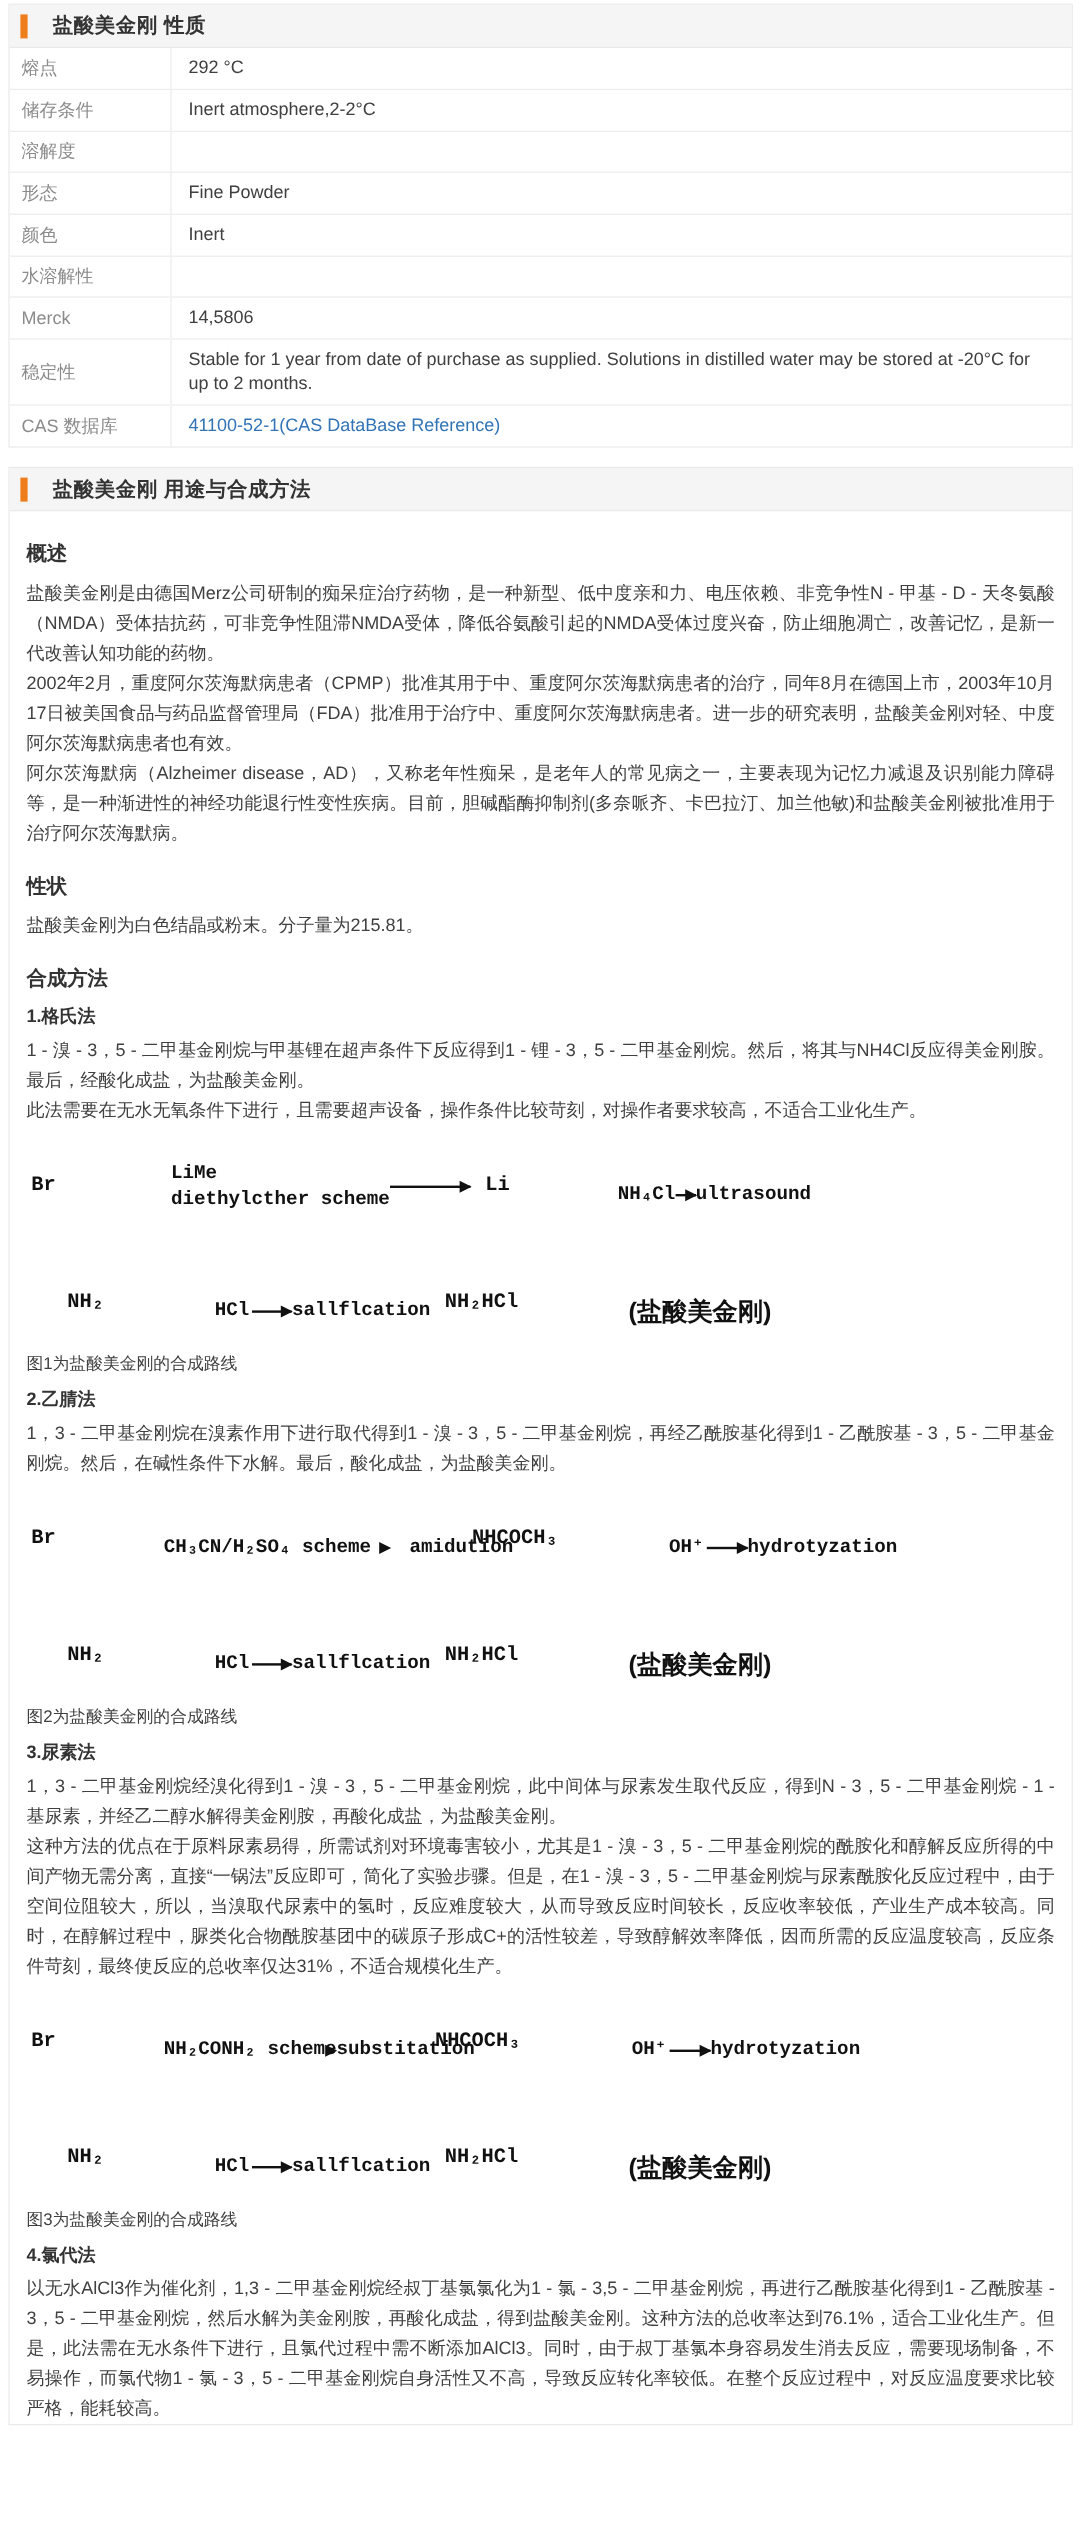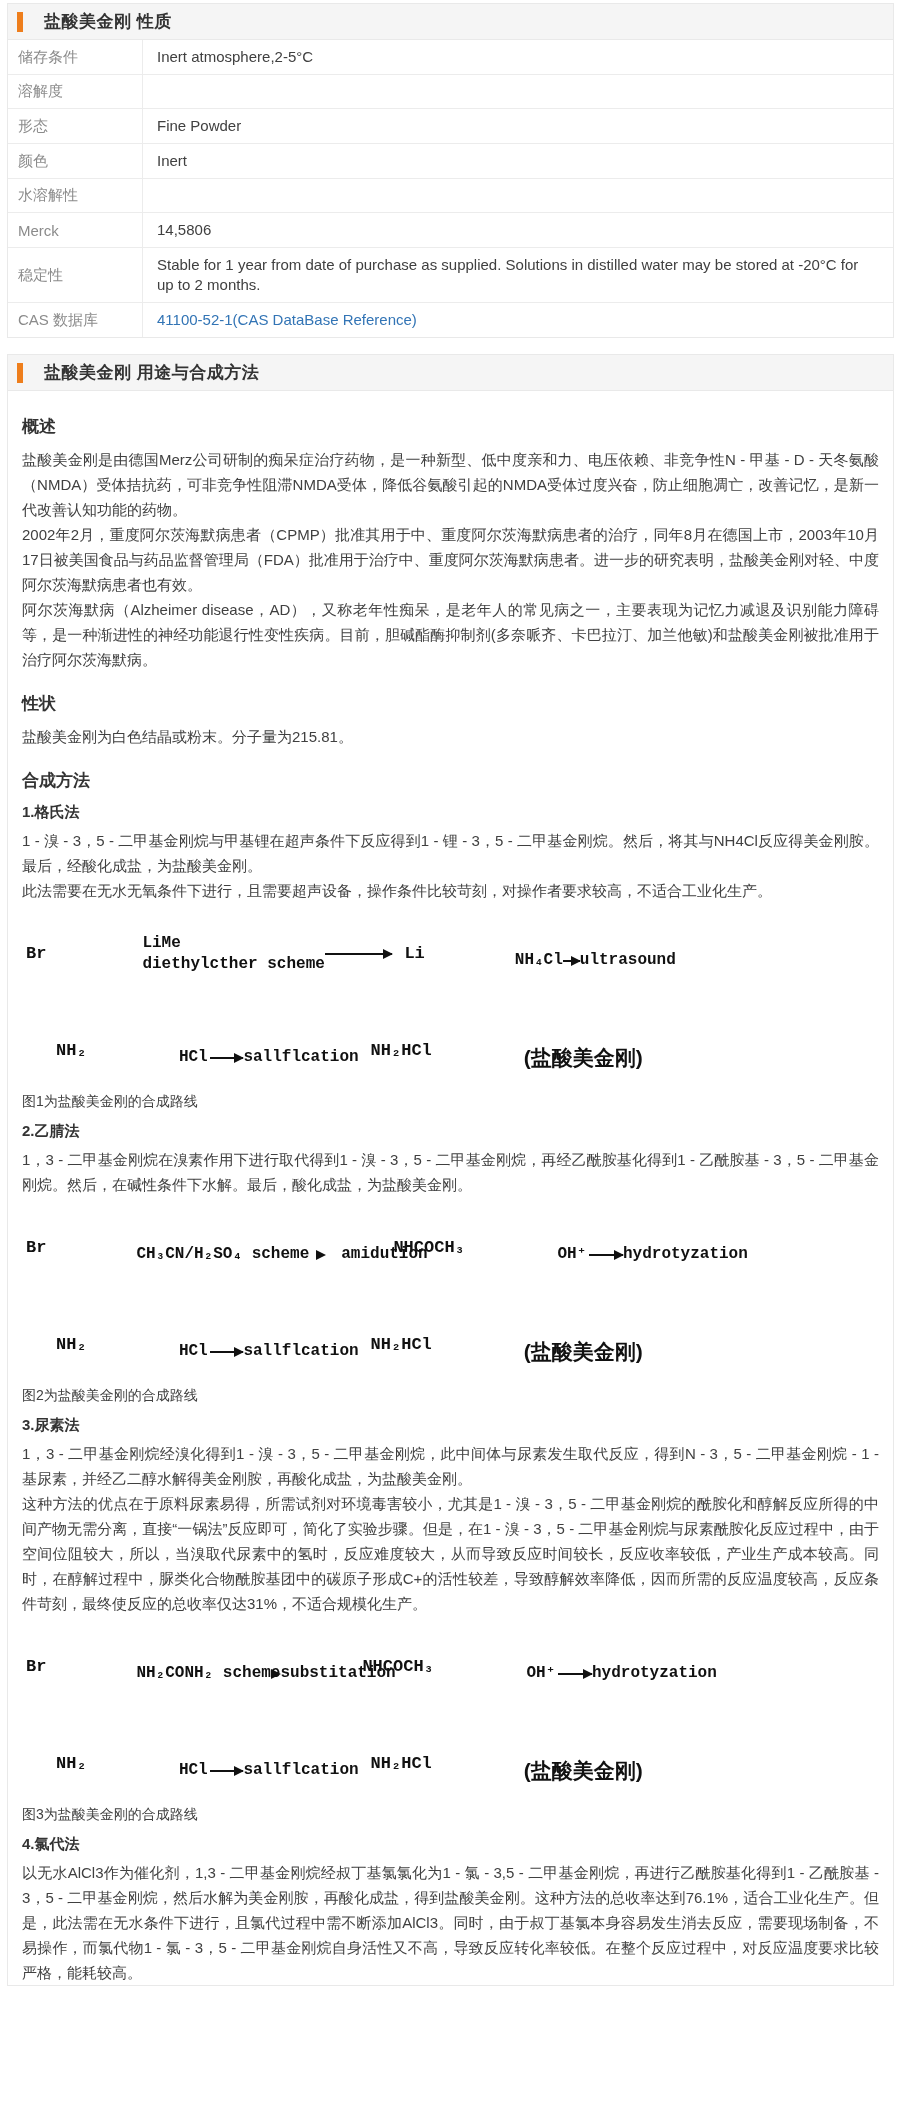--- a/index.html
+++ b/index.html
@@ -66,23 +66,29 @@
 
 <div class="page">
 
   <section class="box">
     <header class="box-header">
       <span class="accent"></span>
       <h2 class="box-title">盐酸美金刚 性质</h2>
     </header>
     <div id="ptable">
         <div class="prow">
+          <div class="plabel">熔点</div>
+          <div class="pvalue">
+            <span>292 °C</span>
+          </div>
+        </div>
+        <div class="prow">
           <div class="plabel">储存条件</div>
           <div class="pvalue">
-            <span>Inert atmosphere,2-5°C</span>
+            <span>Inert atmosphere,2-2°C</span>
           </div>
         </div>
         <div class="prow">
           <div class="plabel">溶解度</div>
         </div>
         <div class="prow">
           <div class="plabel">形态</div>
           <div class="pvalue">
             <span>Fine Powder</span>
           </div>

